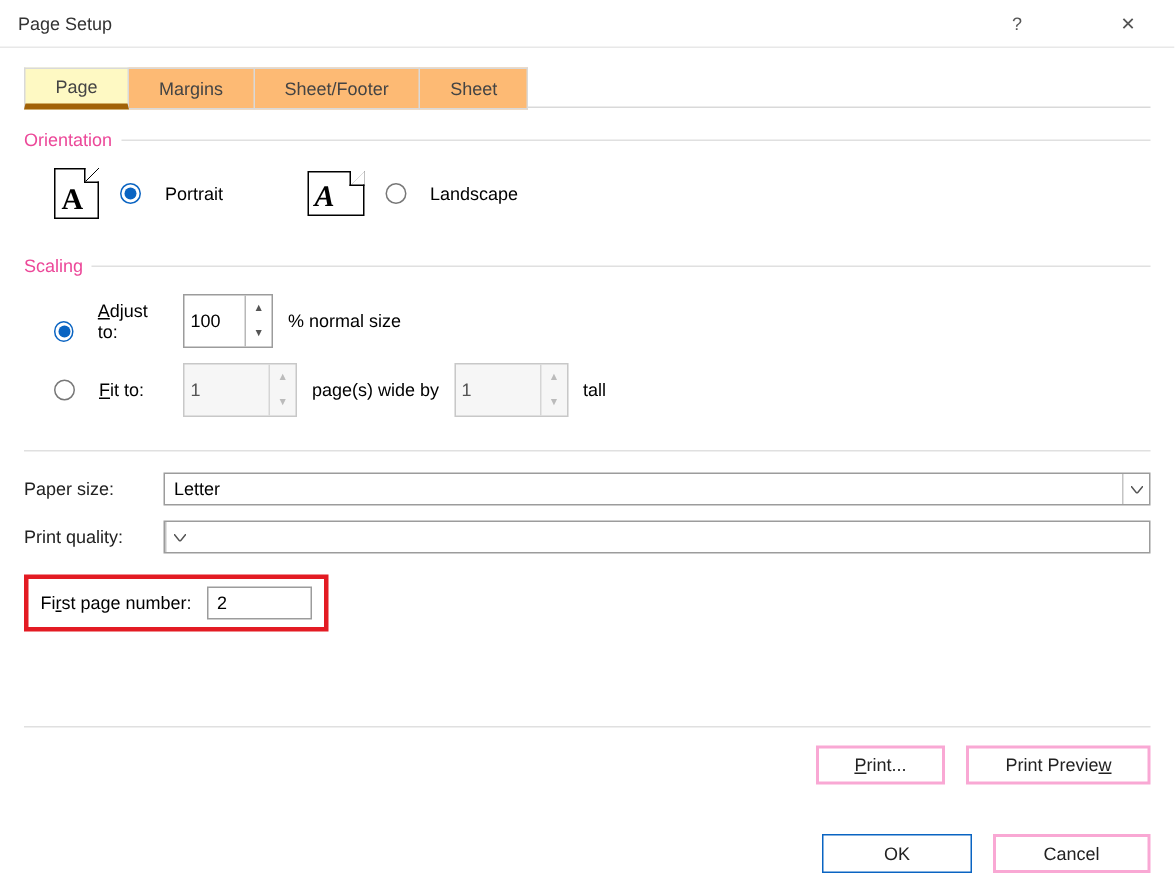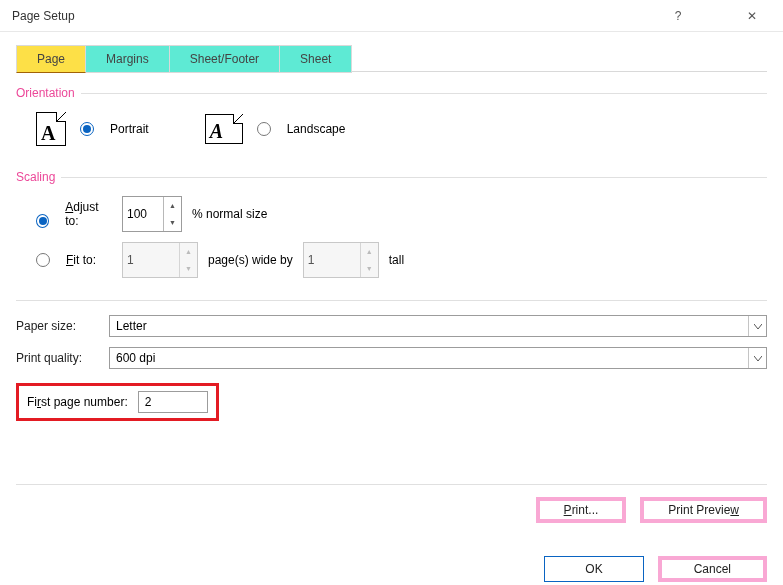--- a/index.html
+++ b/index.html
@@ -2,22 +2,22 @@
 <html><head>
 <meta charset="utf-8">
 <style>
   * { box-sizing: border-box; font-family: "Segoe UI", Arial, sans-serif; }
   body { margin: 0; background: #fff; width: 783px; height: 585px; position: relative; font-size: 12px; }
   .titlebar { height: 32px; display: flex; align-items: center; padding: 0 8px 0 12px; border-bottom: 1px solid #e8e8e8; gap: 28px; }
   .titlebar .title { flex: 1; font-size: 12px; color: #333; }
   .titlebar .tbtn { width: 46px; height: 32px; display: flex; align-items: center; justify-content: center; color: #555; }
   .content { padding: 12px 16px 0 16px; }
   .tabs { display: flex; height: 28px; position: relative; }
-  .tab { padding: 0 20px; display: flex; align-items: center; color: #444; border: 1px solid transparent; position: relative; top: 1px; background: #5eead4; border-color: #d9d9d9; }
-  .tab.active { background: #fde047; border-bottom: 1px solid #a16207; z-index: 2; }
+  .tab { padding: 0 20px; display: flex; align-items: center; color: #444; border: 1px solid transparent; position: relative; top: 1px; background: #fdba74; border-color: #d9d9d9; }
+  .tab.active { background: #fef9c3; border-bottom: 4px solid #a16207; z-index: 2; }
   .tab.inactive { border: 1px solid #d9d9d9; border-left: none; }
   .tabs .tab:first-child { border-left: 1px solid #d9d9d9; }
   .tabline { height: 1px; background: #d9d9d9; margin-top: -1px; }
 
   .group-label { color: #ec4899; margin: 14px 0 6px 0; display: flex; align-items: center; gap: 6px; }
   .group-label .rule { flex: 1; height: 1px; background: #e0e0e0; }
   .orientation { display: flex; gap: 26px; align-items: center; padding: 6px 0 10px 20px; }
   .orientation .block { display: flex; align-items: center; gap: 14px; }
   .page-icon { width: 36px; height: 34px; border: 1px solid #000; position: relative; background: #fff; }
   .page-icon .fold { position: absolute; top: -1px; right: -1px; width: 10px; height: 10px; background: linear-gradient(135deg, #fff 49%, #000 50%, #000 51%, #fff 52%); border-left: 1px solid #000; border-bottom: 1px solid #000; }
@@ -46,21 +46,21 @@
   .fieldrow .flabel { width: 85px; color: #222; }
   .select { flex: 1; height: 22px; border: 1px solid #9c9c9c; display: flex; align-items: center; }
   .select .val { flex: 1; padding: 0 6px; }
   .select .caret { width: 18px; display: flex; align-items: center; justify-content: center; border-left: 1px solid #c4c4c4; height: 100%; }
   .select .caret svg { width: 8px; height: 5px; }
 
   .highlight { border: 3px solid #e31b23; padding: 5px 8px; display: inline-flex; align-items: center; gap: 10px; margin-top: 4px; }
   .txtbox { border: 1px solid #9c9c9c; height: 22px; width: 70px; padding: 0 6px; display: flex; align-items: center; background: #fff; }
 
   .footer-btns { position: absolute; right: 16px; bottom: 62px; display: flex; gap: 14px; }
-  .btn { height: 26px; border: 4px solid #f9a8d4; background: #fff; padding: 0 24px; display: inline-flex; align-items: center; justify-content: center; color: #222; }
+  .btn { height: 26px; border: 2px solid #f9a8d4; background: #fff; padding: 0 24px; display: inline-flex; align-items: center; justify-content: center; color: #222; }
   .btn u { text-decoration: underline; }
 
   .dialog-btns { position: absolute; right: 16px; bottom: 3px; display: flex; gap: 14px; }
   .btn.primary { border: 1.5px solid #0a64c2; padding: 0 40px; }
   .btn.wide { padding: 0 32px; }
   .sep { height: 1px; background: #e0e0e0; position: absolute; left: 16px; right: 16px; bottom: 100px; }
   .post-scaling-rule { height:1px; background:#e0e0e0; margin: 6px 0 14px 0; }
 </style>
 </head>
 <body>
@@ -171,21 +171,20 @@
       <span class="caret">
           <svg viewBox="0 0 8 5">
             <path d="M0 0 L4 5 L8 0" fill="none" stroke="#555"></path>
           </svg>
         </span>
     </div>
   </div>
   <div class="fieldrow">
     <span class="flabel">Print quality:</span>
     <div class="select">
-      <span class="val">600 dpi</span>
       <span class="caret">
           <svg viewBox="0 0 8 5">
             <path d="M0 0 L4 5 L8 0" fill="none" stroke="#555"></path>
           </svg>
         </span>
     </div>
   </div>
 
   <div class="highlight">
     <span>Fi<u>r</u>st page number:</span>

